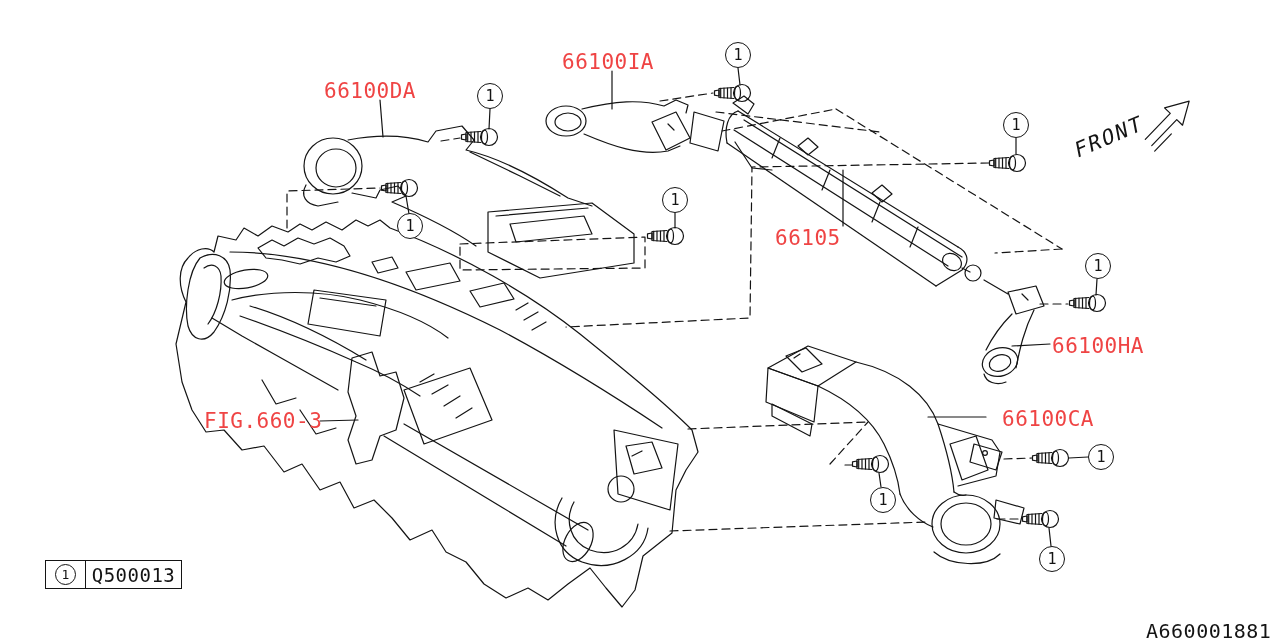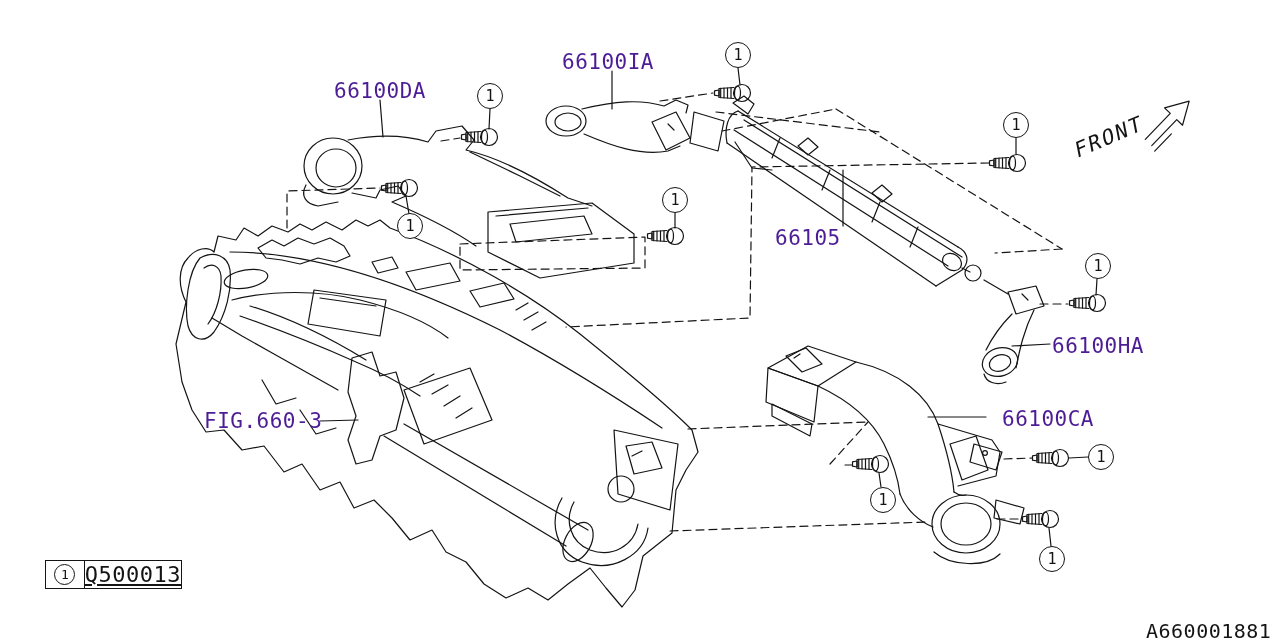--- a/index.html
+++ b/index.html
@@ -4,42 +4,42 @@
 <style>
   html,body{margin:0;padding:0;background:#fff;}
   .stage{
     position:relative;width:1280px;height:640px;background:#ffffff;
     font-family:"DejaVu Sans Mono","Liberation Mono",monospace;
     color:#141414;overflow:hidden;
   }
   .stage svg{position:absolute;left:0;top:0;}
   .plabel{
     position:absolute;font-size:21px;letter-spacing:.5px;white-space:nowrap;
-    color:#4c1d95;font-weight:400;
+    color:#ef4444;font-weight:400;
   }
   .co{
     position:absolute;width:26px;height:26px;border:1.4px solid #141414;border-radius:50%;
     background:#fff;font-size:15px;display:flex;align-items:center;justify-content:center;
     box-sizing:border-box;
   }
   .legend{
     position:absolute;left:45px;top:560px;width:137px;height:29px;
     border:1.5px solid #141414;display:flex;box-sizing:border-box;background:#fff;
   }
   .legend-sym{
     width:40px;border-right:1.5px solid #141414;display:flex;
     align-items:center;justify-content:center;box-sizing:border-box;
   }
   .legend-sym .ring{
     width:21px;height:21px;border:1.3px solid #141414;border-radius:50%;
     display:flex;align-items:center;justify-content:center;font-size:13px;box-sizing:border-box;
   }
   .legend-num{
     flex:1;display:flex;align-items:center;justify-content:center;
-    font-size:22px;letter-spacing:.5px;text-decoration:underline;
+    font-size:19px;letter-spacing:.5px;
   }
   .diagram-id{position:absolute;left:1146px;top:604px;font-size:20px;letter-spacing:.5px;margin-top:15px;}
   .front-label{
     position:absolute;left:1072px;top:122px;width:88px;height:26px;font-size:21px;
     letter-spacing:2px;transform:rotate(-23deg) skewX(-12deg);transform-origin:center;
   }
 </style>
 </head>
 <body>
 
@@ -209,21 +209,21 @@
       <use href="#screw" x="1060" y="458"></use>
       <use href="#screw" x="1050" y="519"></use>
     </g>
 
     <g transform="translate(1146,140) rotate(-46)">
       <path d="M0,-1 L36,-1 L36,-9 L58,4 L36,16 L36,8 L0,8" fill="#ffffff"></path>
       <path d="M-2,14 L22,14"></path>
     </g>
   </svg>
 
-  <div class="plabel" style="left:334px;top:79px">66100DA</div>
+  <div class="plabel" style="left:324px;top:79px">66100DA</div>
   <div class="plabel" style="left:562px;top:50px">66100IA</div>
   <div class="plabel" style="left:775px;top:226px">66105</div>
   <div class="plabel" style="left:1052px;top:334px">66100HA</div>
   <div class="plabel" style="left:1002px;top:407px">66100CA</div>
   <div class="plabel" style="left:204px;top:409px">FIG.660-3</div>
 
   <div class="co" style="left:477px;top:83px">1</div>
   <div class="co" style="left:397px;top:213px">1</div>
   <div class="co" style="left:725px;top:42px">1</div>
   <div class="co" style="left:662px;top:187px">1</div>

